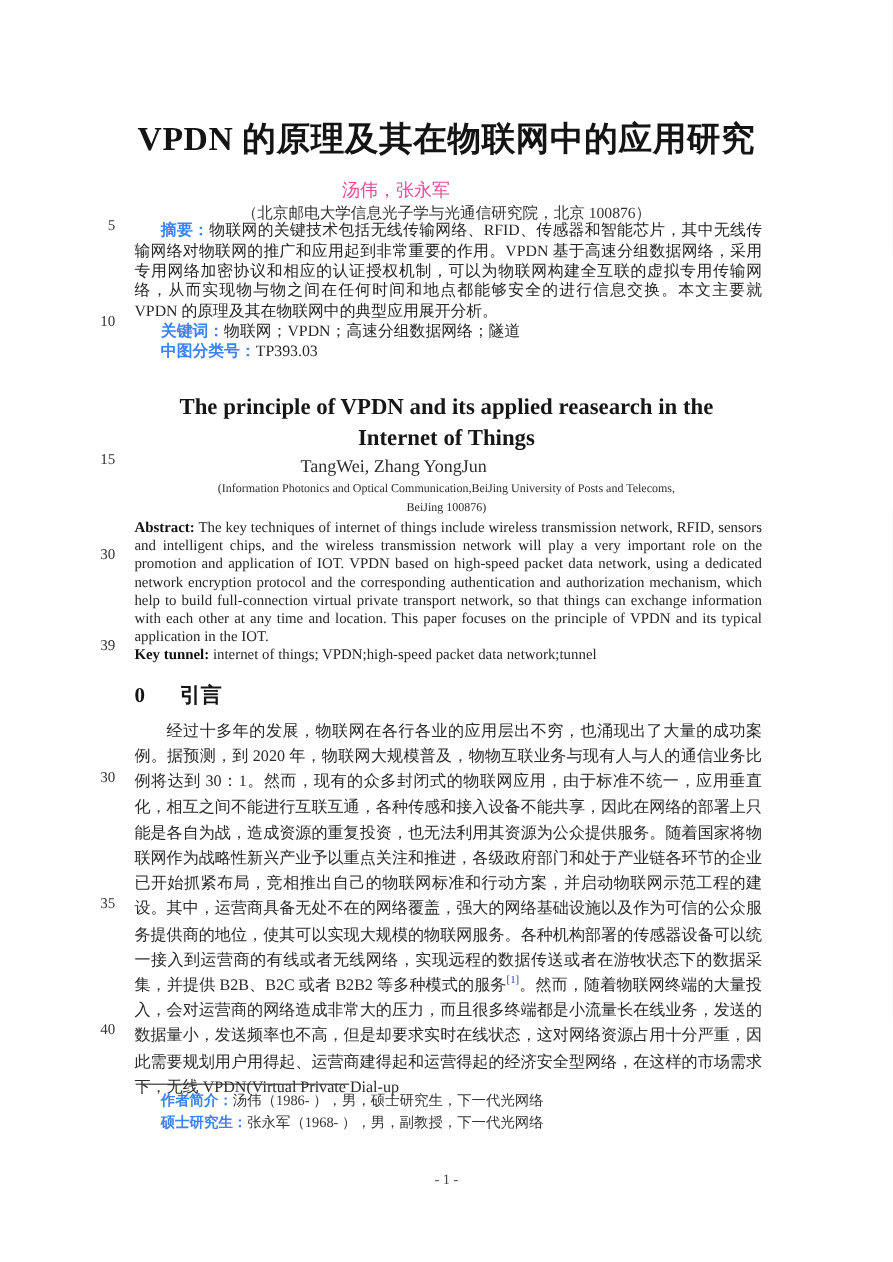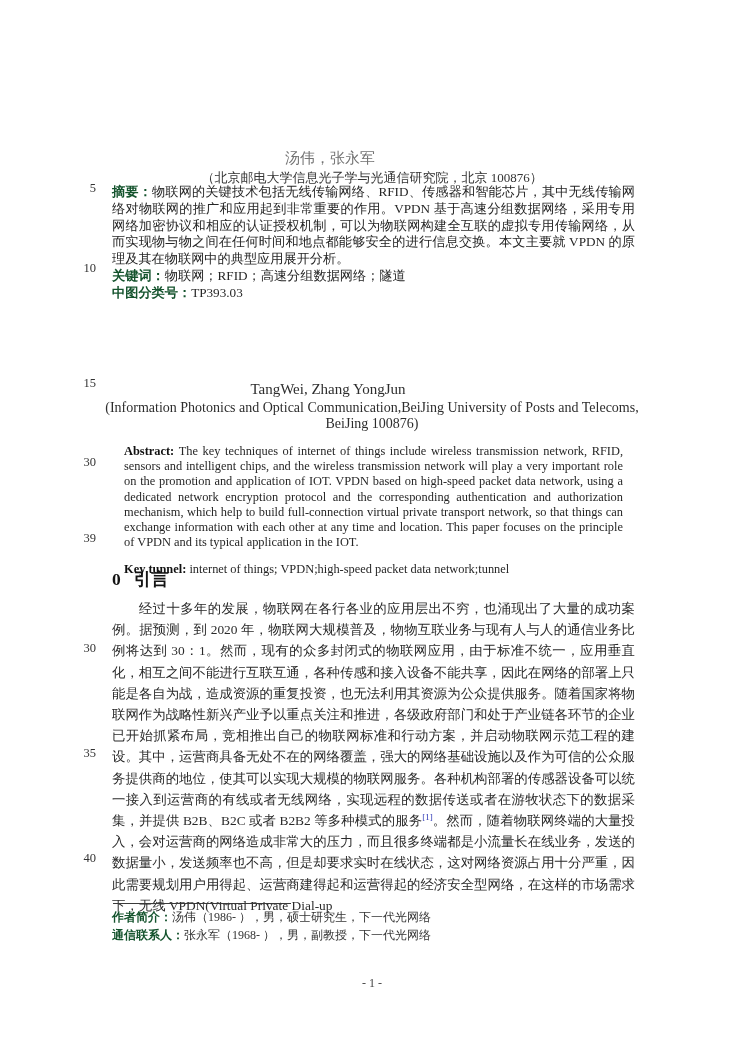--- a/index.html
+++ b/index.html
@@ -28,60 +28,60 @@
 
   
   .cn-title {
     top: 97px; left: 0; width: 744px;
     text-align: center;
     font-size: 28px;
     font-weight: 700;
     color: #141414;
     letter-spacing: 0.5px;
   }
-  .cn-authors { top: 149px; left: 0; width: 660px; text-align: center; font-size: 15px; color: #737373; }
+  .cn-authors { top: 149px; left: 0; width: 660px; text-align: center; font-size: 15px; color: #ec4899; }
   .cn-affiliation { top: 169px; left: 0; width: 744px; text-align: center; font-size: 13px; color: #333; }
 
   .cn-meta {
     top: 184px; left: 112px; width: 523px;
     font-size: 13.2px; line-height: 16.8px;
     text-align: justify;
   }
   .cn-meta p { margin: 0; }
   .cn-abstract { min-height: 84px; }
-  .cnlabel { font-weight: 700; font-family: "Liberation Sans", sans-serif; color: #14532d; }
+  .cnlabel { font-weight: 700; font-family: "Liberation Sans", sans-serif; color: #3b82f6; margin-left: 22px; }
 
   
   .en-title {
     top: 327px; left: 0; width: 744px;
     text-align: center;
     font-size: 19px; line-height: 26px;
     font-weight: 700;
     color: #161616;
   }
   .en-authors { top: 381px; left: 0; width: 656px; text-align: center; font-size: 15px; color: #2d2d2d; }
-  .en-affiliation { top: 400px; left: 0; width: 744px; text-align: center; font-size: 14px; line-height: 16px; color: #2d2d2d; }
+  .en-affiliation { top: 400px; left: 0; width: 744px; text-align: center; font-size: 10px; line-height: 16px; color: #2d2d2d; }
 
   .en-meta {
     top: 432px; left: 112px; width: 523px;
     font-size: 12.4px; line-height: 15.2px;
     text-align: justify;
   }
-  .en-meta p { margin: 12px; }
+  .en-meta p { margin: 0; }
   .en-abstract { min-height: 106px; }
   .enlabel { font-weight: 700; color: #111; }
 
   
   .section-heading {
     top: 567px; left: 112px; width: 523px;
     font-size: 17.5px;
     font-weight: 700;
     color: #141414;
   }
-  .section-heading .sec-title { margin-left: 13px; font-family: "Liberation Sans", sans-serif; }
+  .section-heading .sec-title { margin-left: 29px; font-family: "Liberation Sans", sans-serif; }
 
   
   .body-text {
     top: 598px; left: 112px; width: 523px;
     font-size: 13.4px; line-height: 21.2px;
     text-align: justify;
     text-indent: 2em;
     color: #2a2a2a;
   }
   .ref-sup {
@@ -117,29 +117,34 @@
 
   <div class="line-num" style="top:181px">5</div>
   <div class="line-num" style="top:261px">10</div>
   <div class="line-num" style="top:376px">15</div>
   <div class="line-num" style="top:455px">30</div>
   <div class="line-num" style="top:531px">39</div>
   <div class="line-num" style="top:641px">30</div>
   <div class="line-num" style="top:746px">35</div>
   <div class="line-num" style="top:851px">40</div>
 
+  <div class="abs cn-title">VPDN 的原理及其在物联网中的应用研究</div>
   <div class="abs cn-authors">汤伟，张永军</div>
   <div class="abs cn-affiliation">（北京邮电大学信息光子学与光通信研究院，北京 100876）</div>
 
   <div class="abs cn-meta">
     <p class="cn-abstract"><span class="cnlabel">摘要：</span><span>物联网的关键技术包括无线传输网络、RFID、传感器和智能芯片，其中无线传输网络对物联网的推广和应用起到非常重要的作用。VPDN 基于高速分组数据网络，采用专用网络加密协议和相应的认证授权机制，可以为物联网构建全互联的虚拟专用传输网络，从而实现物与物之间在任何时间和地点都能够安全的进行信息交换。本文主要就 VPDN 的原理及其在物联网中的典型应用展开分析。</span></p>
-    <p><span class="cnlabel">关键词：</span><span>物联网；RFID；高速分组数据网络；隧道</span></p>
+    <p><span class="cnlabel">关键词：</span><span>物联网；VPDN；高速分组数据网络；隧道</span></p>
     <p><span class="cnlabel">中图分类号：</span><span>TP393.03</span></p>
   </div>
 
+  <div class="abs en-title">
+    <div>The principle of VPDN and its applied reasearch in the</div>
+    <div>Internet of Things</div>
+  </div>
   <div class="abs en-authors">TangWei, Zhang YongJun</div>
   <div class="abs en-affiliation">
     <div>(Information Photonics and Optical Communication,BeiJing University of Posts and Telecoms,</div>
     <div>BeiJing 100876)</div>
   </div>
 
   <div class="abs en-meta">
     <p class="en-abstract"><span class="enlabel">Abstract:</span> <span>The key techniques of internet of things include wireless transmission network, RFID, sensors and intelligent chips, and the wireless transmission network will play a very important role on the promotion and application of IOT. VPDN based on high-speed packet data network, using a dedicated network encryption protocol and the corresponding authentication and authorization mechanism, which help to build full-connection virtual private transport network, so that things can exchange information with each other at any time and location. This paper focuses on the principle of VPDN and its typical application in the IOT.</span></p>
     <p><span class="enlabel">Key tunnel:</span> <span>internet of things; VPDN;high-speed packet data network;tunnel</span></p>
   </div>
@@ -148,18 +153,18 @@
     <span class="sec-num">0</span><span class="sec-title">引言</span>
   </div>
 
   <div class="abs body-text">
     <span>经过十多年的发展，物联网在各行各业的应用层出不穷，也涌现出了大量的成功案例。据预测，到 2020 年，物联网大规模普及，物物互联业务与现有人与人的通信业务比例将达到 30：1。然而，现有的众多封闭式的物联网应用，由于标准不统一，应用垂直化，相互之间不能进行互联互通，各种传感和接入设备不能共享，因此在网络的部署上只能是各自为战，造成资源的重复投资，也无法利用其资源为公众提供服务。随着国家将物联网作为战略性新兴产业予以重点关注和推进，各级政府部门和处于产业链各环节的企业已开始抓紧布局，竞相推出自己的物联网标准和行动方案，并启动物联网示范工程的建设。其中，运营商具备无处不在的网络覆盖，强大的网络基础设施以及作为可信的公众服务提供商的地位，使其可以实现大规模的物联网服务。各种机构部署的传感器设备可以统一接入到运营商的有线或者无线网络，实现远程的数据传送或者在游牧状态下的数据采集，并提供 B2B、B2C 或者 B2B2 等多种模式的服务</span><span class="ref-sup">[1]</span><span>。然而，随着物联网终端的大量投入，会对运营商的网络造成非常大的压力，而且很多终端都是小流量长在线业务，发送的数据量小，发送频率也不高，但是却要求实时在线状态，这对网络资源占用十分严重，因此需要规划用户用得起、运营商建得起和运营得起的经济安全型网络，在这样的市场需求下，无线 VPDN(Virtual Private Dial-up</span>
   </div>
 
   <div class="abs footnote-rule"></div>
   <div class="abs footer-notes">
     <p><span class="cnlabel">作者简介：</span><span>汤伟（1986- ），男，硕士研究生，下一代光网络</span></p>
-    <p><span class="cnlabel">通信联系人：</span><span>张永军（1968- ），男，副教授，下一代光网络</span></p>
+    <p><span class="cnlabel">硕士研究生：</span><span>张永军（1968- ），男，副教授，下一代光网络</span></p>
   </div>
 
   <div class="abs page-number">- 1 -</div>
 
 </div>
 
 </body></html>

